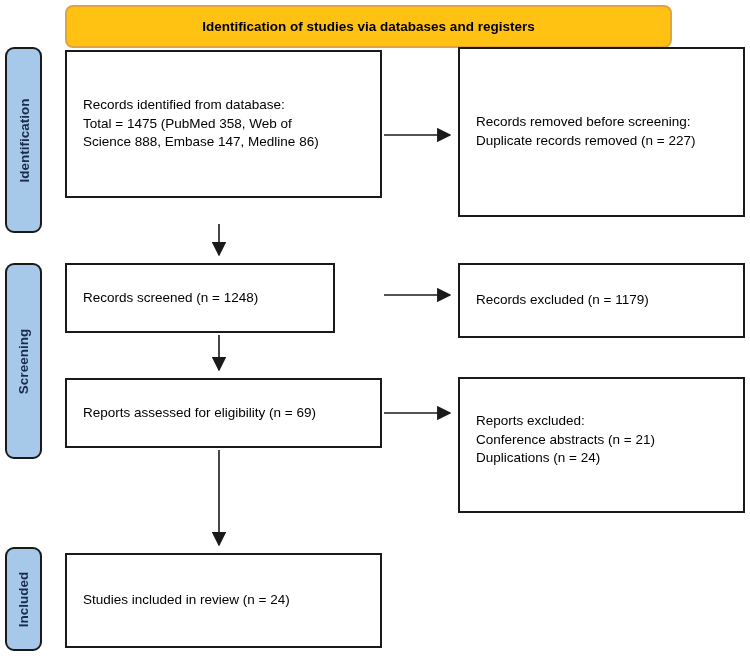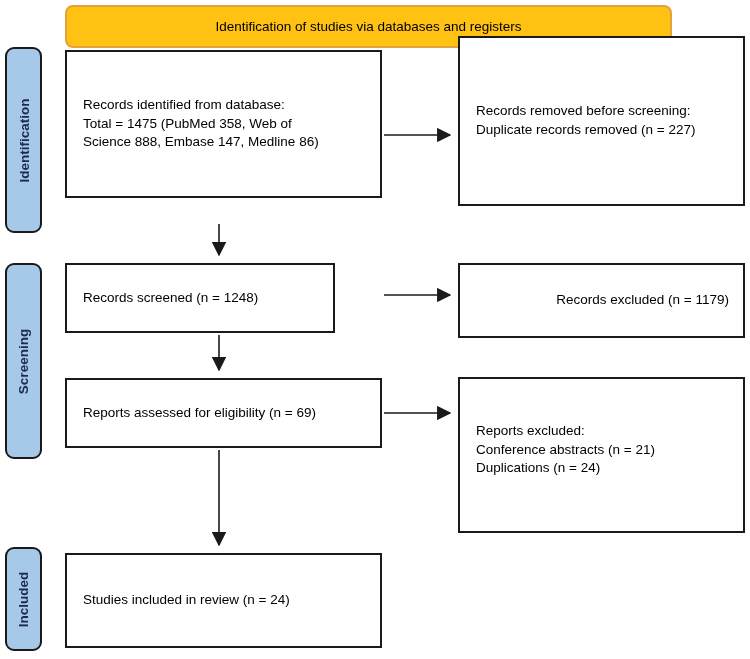--- a/index.html
+++ b/index.html
@@ -16,21 +16,21 @@
   
   .banner {
     position: absolute;
     left: 65px; top: 5px;
     width: 607px; height: 43px;
     box-sizing: border-box;
     background: var(--banner-fill, #FFC112);
     border: 2px solid var(--banner-border, #E2A33C);
     border-radius: 8px;
     display: flex; align-items: center; justify-content: center;
-    font-weight: normal;
+    font-weight: bold;
     font-size: 13.5px;
   }
 
   
   .stage {
     position: absolute;
     left: 5px; width: 37px;
     box-sizing: border-box;
     background: var(--stage-fill, #A7C9E9);
     border: 2px solid var(--box-border, #1a1a1a);
@@ -54,25 +54,25 @@
     box-sizing: border-box;
     background: #ffffff;
     border: 2px solid var(--box-border, #1a1a1a);
     display: flex; align-items: center;
     padding: 6px 14px 6px 16px;
     font-size: 13.5px;
     line-height: 1.4;
   }
   .box-text { white-space: pre-line; }
   .box-records-identified { left: 65px;  top: 50px;  width: 317px; height: 148px; }
-  .box-records-removed    { left: 458px; top: 36px;  width: 287px; height: 170px; }
+  .box-records-removed    { left: 458px; top: 47px;  width: 287px; height: 170px; }
   .box-records-screened   { left: 65px;  top: 263px; width: 270px; height: 70px;  }
-  .box-records-excluded   { left: 458px; top: 263px; width: 287px; height: 75px; justify-content: flex-end;  }
+  .box-records-excluded   { left: 458px; top: 263px; width: 287px; height: 75px;  }
   .box-reports-assessed   { left: 65px;  top: 378px; width: 317px; height: 70px;  }
-  .box-reports-excluded   { left: 458px; top: 377px; width: 287px; height: 156px; padding-bottom: 16px; }
+  .box-reports-excluded   { left: 458px; top: 377px; width: 287px; height: 136px; padding-bottom: 16px; }
   .box-studies-included   { left: 65px;  top: 553px; width: 317px; height: 95px;  }
 
   
   .arrows {
     position: absolute;
     left: 0; top: 0;
     pointer-events: none;
   }
   .arrow-line { stroke: var(--arrow, #1a1a1a); stroke-width: 1.6; }
   .arrow-head { fill: var(--arrow, #1a1a1a); }

